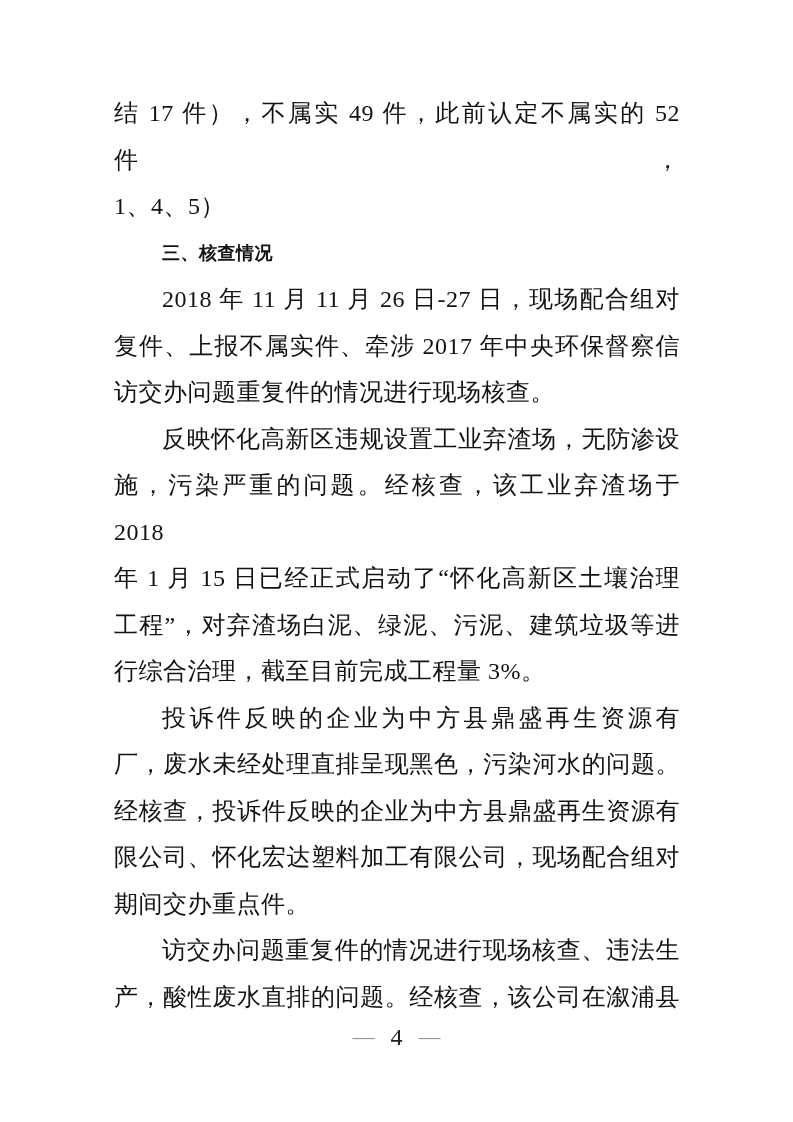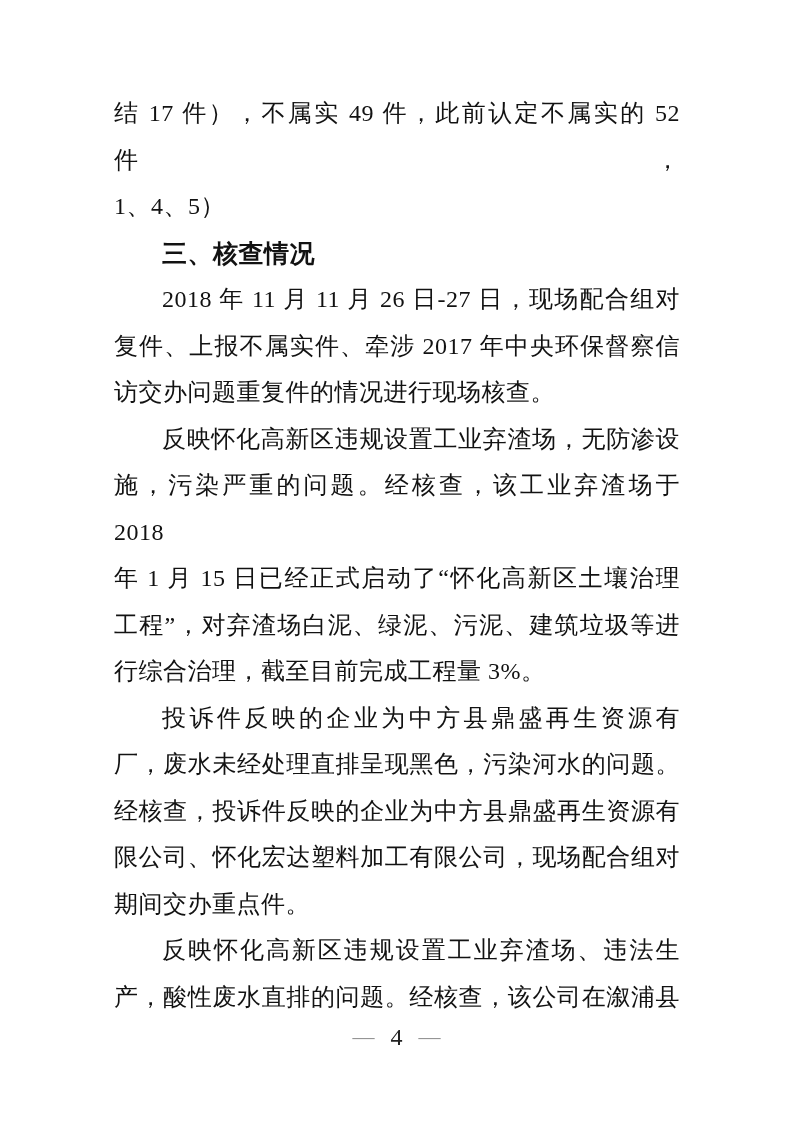--- a/index.html
+++ b/index.html
@@ -31,21 +31,21 @@
   }
   
   .line.full {
     text-align: justify;
     text-align-last: justify;
   }
   .line.indent { padding-left: 48px; }
   .para.heading .line {
     font-family: "Liberation Sans", "DejaVu Sans", sans-serif;
     font-weight: bold;
-    font-size: 25px;
+    font-size: 18px;
   }
   .footer {
     position: absolute;
     left: 0; top: 1022px;
     width: 793px;
     display: flex;
     justify-content: center;
     align-items: center;
     gap: 16px;
   }
@@ -87,21 +87,21 @@
         <div class="line">行综合治理，截至目前完成工程量 3%。</div>
       </div>
       <div class="para body">
         <div class="line indent full">投诉件反映的企业为中方县鼎盛再生资源有</div>
         <div class="line full">厂，废水未经处理直排呈现黑色，污染河水的问题。</div>
         <div class="line full">经核查，投诉件反映的企业为中方县鼎盛再生资源有</div>
         <div class="line full">限公司、怀化宏达塑料加工有限公司，现场配合组对</div>
         <div class="line">期间交办重点件。</div>
       </div>
       <div class="para body">
-        <div class="line indent full">反映怀化高新区违规设置工业弃渣场、违法生</div>
+        <div class="line indent full">访交办问题重复件的情况进行现场核查、违法生</div>
         <div class="line full">产，酸性废水直排的问题。经核查，该公司在溆浦县</div>
       </div>
     </div>
 
   <div class="footer">
     <span class="dash">—</span>
     <span class="page-num">4</span>
     <span class="dash">—</span>
   </div>
 

